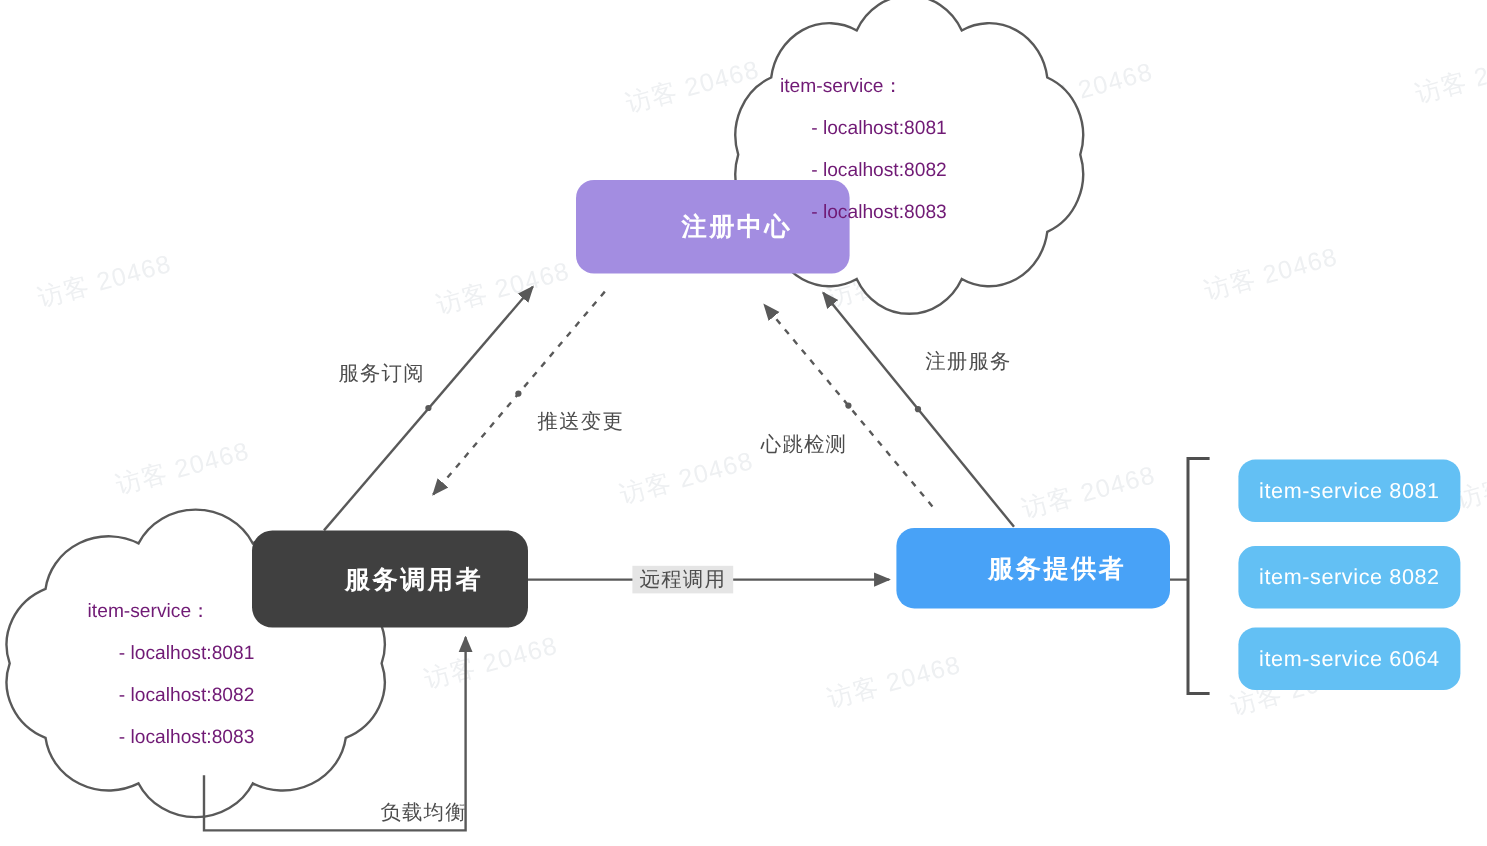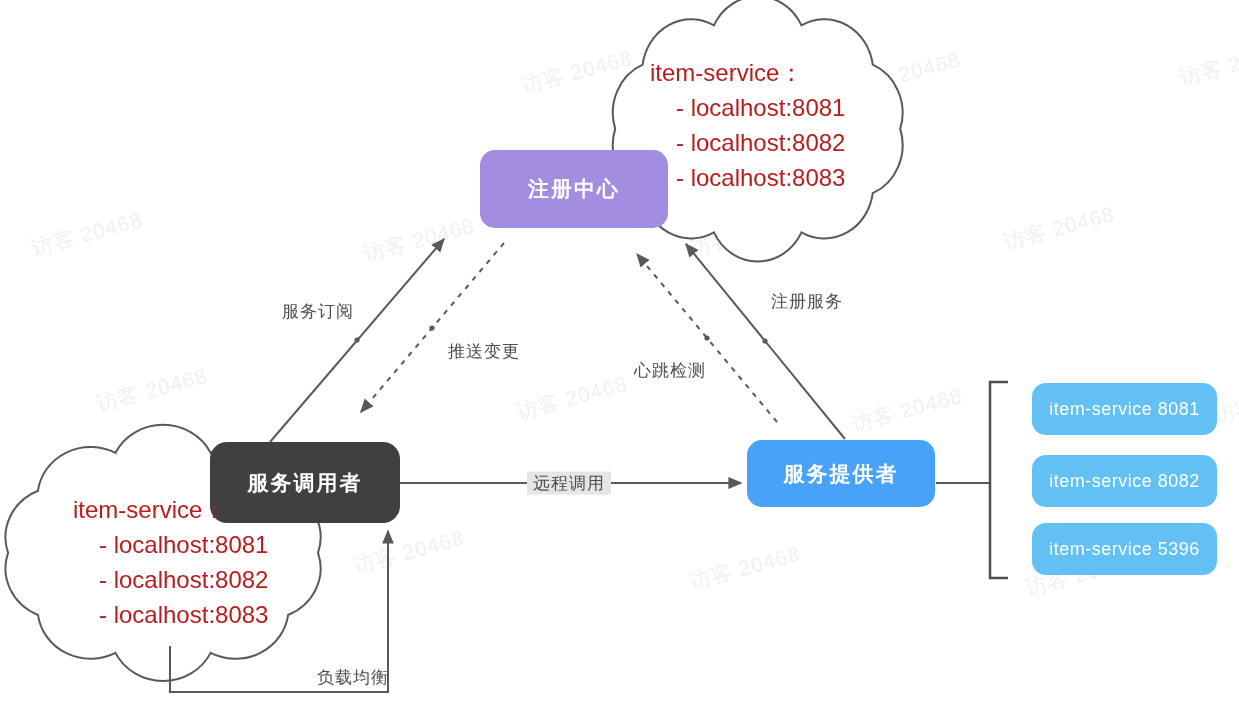--- a/index.html
+++ b/index.html
@@ -16,33 +16,33 @@
   
   svg.edges{position:absolute;left:0;top:0;z-index:1;}
   .line{stroke:#595959;stroke-width:2;fill:none;}
   .line.dashed{stroke-dasharray:5 6;}
   .cloud{fill:#ffffff;stroke:#595959;stroke-width:2;}
   .bracket{stroke:#4f4f4f;stroke-width:2.5;fill:none;}
   .middot{fill:#595959;}
   
   .node{
     position:absolute;z-index:2;display:flex;align-items:center;justify-content:center;
-    color:#ffffff;font-weight:bold;font-size:21px;letter-spacing:2px;border-radius:15px;
+    color:#ffffff;font-weight:bold;font-size:21px;letter-spacing:2px;border-radius:15px;padding-left:40px;
   }
   .registry{left:480px;top:150px;width:188px;height:78px;background:#a38de1;}
   .caller{left:210px;top:442px;width:190px;height:81px;background:#404040;border-radius:17px;}
   .provider{left:747px;top:440px;width:188px;height:67px;background:#48a2f7;}
   .instance{
     position:absolute;z-index:2;left:1032px;width:185px;height:52px;background:#63c0f4;
     border-radius:14px;color:#ffffff;font-size:18px;display:flex;align-items:center;
     justify-content:center;letter-spacing:.5px;
   }
   .inst-1{top:383px;} .inst-2{top:455px;} .inst-3{top:523px;}
   
-  .cloud-text{position:absolute;z-index:2;color:#b91c1c;font-size:24px;line-height:35px;}
+  .cloud-text{position:absolute;z-index:2;color:#701a75;font-size:16px;line-height:35px;}
   .cloud-text .ct-item{padding-left:26px;}
   .cloud-top{left:650px;top:55px;}
   .cloud-left{left:73px;top:492px;}
   
   .edge-label{
     position:absolute;z-index:2;transform:translate(-50%,-50%);
     color:#4d4d4d;font-size:17px;white-space:nowrap;letter-spacing:1px;
   }
   .edge-label.bg{background:#e5e5e5;padding:0 6px;}
   .lbl-subscribe{left:318px;top:311px;}
@@ -106,21 +106,21 @@
     <circle class="middot" cx="707" cy="338" r="2.6"></circle>
     <circle class="middot" cx="765" cy="341" r="2.6"></circle>
   </svg>
 
   <div class="node registry">注册中心</div>
   <div class="node caller">服务调用者</div>
   <div class="node provider">服务提供者</div>
 
   <div class="instance inst-1">item-service 8081</div>
   <div class="instance inst-2">item-service 8082</div>
-  <div class="instance inst-3">item-service 5396</div>
+  <div class="instance inst-3">item-service 6064</div>
 
   <div class="cloud-text cloud-top">
     <div class="ct-title">item-service：</div>
     <div class="ct-item">- localhost:8081</div>
     <div class="ct-item">- localhost:8082</div>
     <div class="ct-item">- localhost:8083</div>
   </div>
 
   <div class="cloud-text cloud-left">
     <div class="ct-title">item-service：</div>

